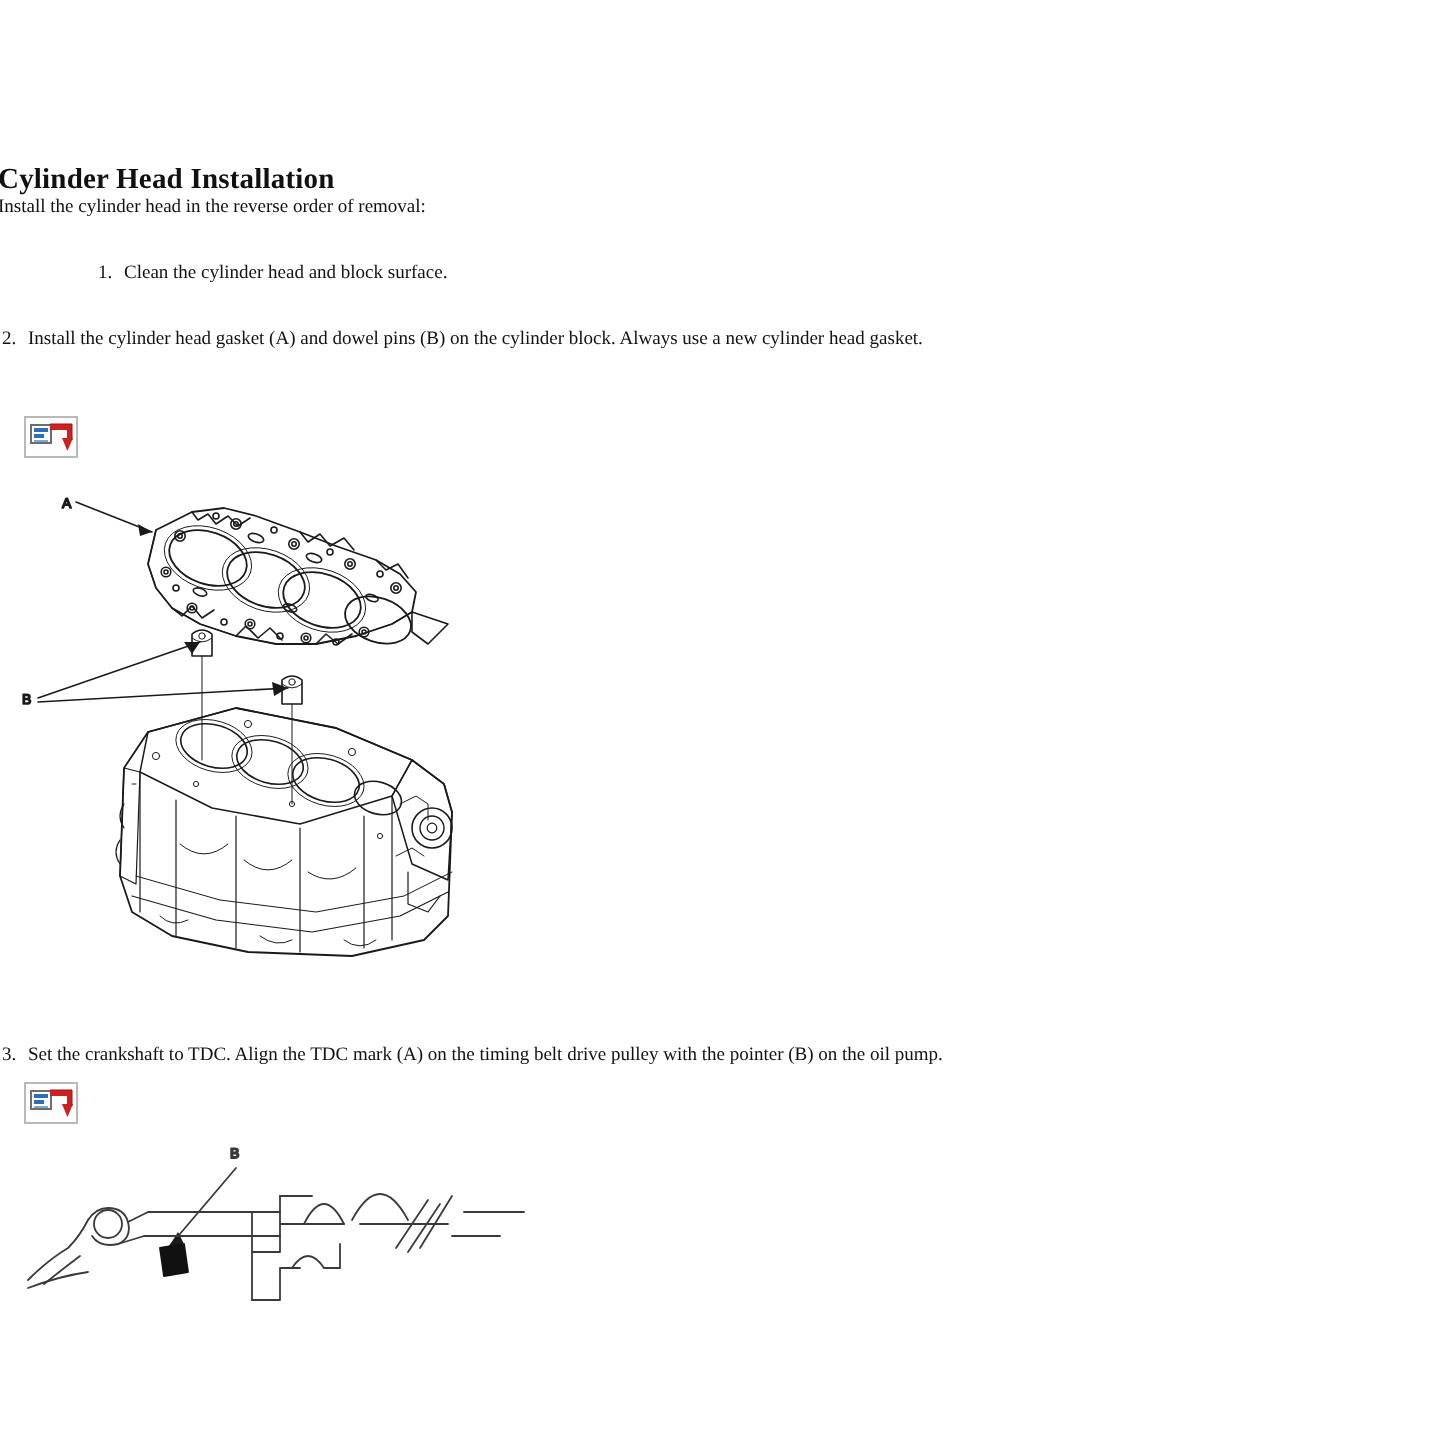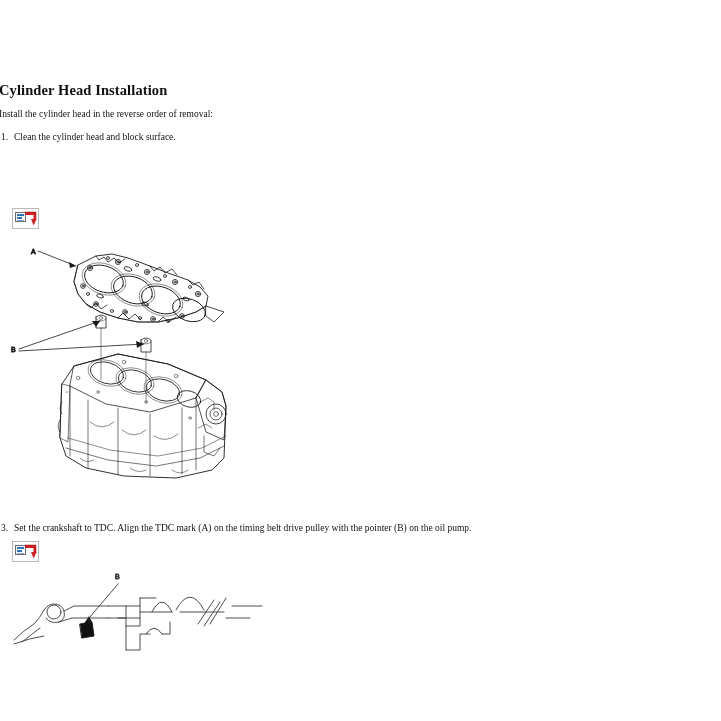--- a/index.html
+++ b/index.html
@@ -26,36 +26,36 @@
     top: 72px;
     font-size: 14.5px;
     font-weight: bold;
     letter-spacing: 0.1px;
     white-space: nowrap;
     color: #111;
   }
   .intro-line {
     position: absolute;
     left: -1px;
-    top: 109px;
+    top: 99px;
     font-size: 9.5px;
     white-space: nowrap;
     color: #111;
   }
   .step {
     position: absolute;
     font-size: 9.5px;
     white-space: nowrap;
     color: #111;
   }
   .step-num {
     display: inline-block;
     width: 13px;
   }
-  .step-1 { left: 1px; top: 132px; }
+  .step-1 { left: 1px; top: 132px; padding-left: 48px; }
   .step-2 { left: 1px; top: 165px; }
   .step-3 { left: 1px; top: 499px; margin-top: 24px; }
 
   
   .broken-img {
     position: absolute;
     width: 27px;
     height: 21px;
     background: #fdfdfd;
     border: 1px solid #b9b9b9;
@@ -102,20 +102,23 @@
 <div class="page">
 
   <h1 class="page-title">Cylinder Head Installation</h1>
 
   <div class="intro-line">Install the cylinder head in the reverse order of removal:</div>
 
   <div class="step step-1">
     <span class="step-num">1.</span><span>Clean the cylinder head and block surface.</span>
   </div>
 
+  <div class="step step-2">
+    <span class="step-num">2.</span><span>Install the cylinder head gasket (A) and dowel pins (B) on the cylinder block. Always use a new cylinder head gasket.</span>
+  </div>
 
   <div class="step step-3">
     <span class="step-num">3.</span><span>Set the crankshaft to TDC. Align the TDC mark (A) on the timing belt drive pulley with the pointer (B) on the oil pump.</span>
   </div>
 
   <div class="broken-img broken-img-1">
     <div class="bi-page">
       <i class="b1"></i>
         <i class="b2"></i>
         <i class="b3"></i>

